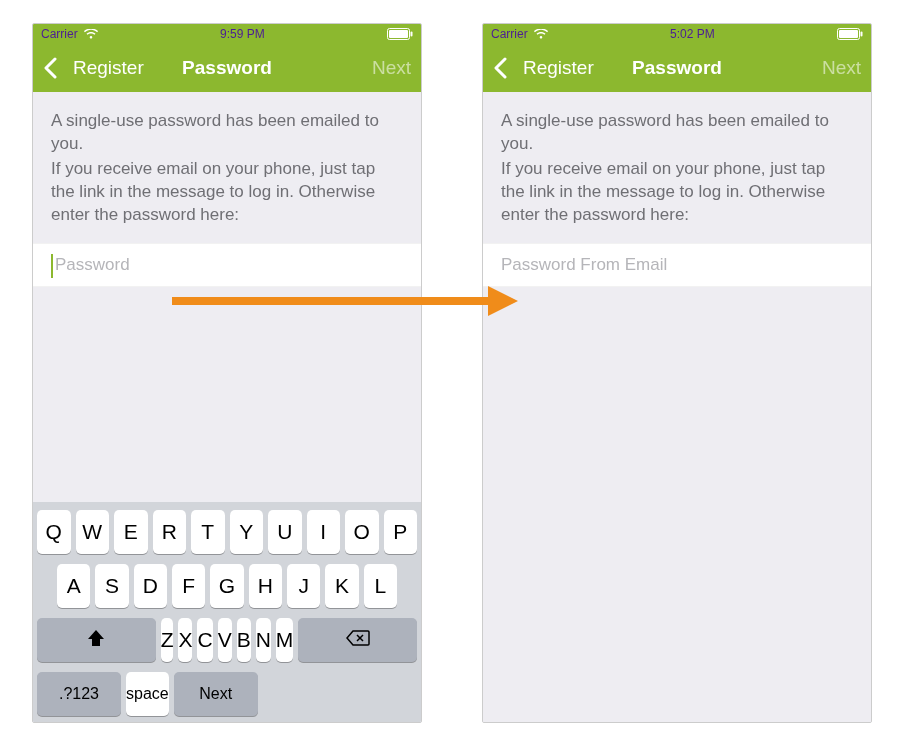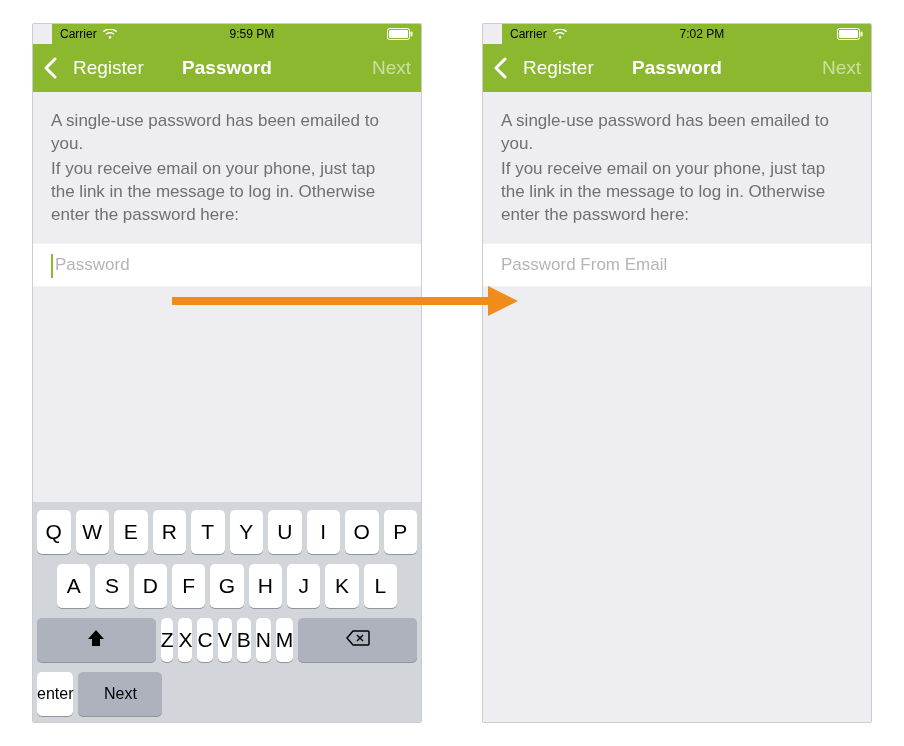--- a/index.html
+++ b/index.html
@@ -21,28 +21,27 @@
       border: 1px solid #ccc;
       border-radius: 2px;
       display: flex;
       flex-direction: column;
       overflow: hidden;
       position: relative;
     }
     .status-bar {
       height: 20px;
       background: #8cb82f;
-      color: #000000;
+      color: #4c1d95;
       display: flex;
       align-items: center;
       justify-content: space-between;
       padding: 0 8px;
       font-size: 12px;
       font-weight: 400;
-      margin-left: 19px;
     }
     .status-left { display: flex; align-items: center; gap: 6px; }
     .status-right { display: flex; align-items: center; gap: 6px; }
     .wifi-icon svg, .battery-icon svg { display: block; }
     .nav-bar {
       height: 48px;
       background: #8cb82f;
       color: #ffffff;
       display: flex;
       align-items: center;
@@ -273,38 +272,39 @@
         <div class="key key-del">
           <span>
             <svg width="24" height="18" viewBox="0 0 24 18">
                 <path d="M7 2 L22 2 Q23 2 23 3 L23 15 Q23 16 22 16 L7 16 L1 9 Z" fill="none" stroke="#000" stroke-width="1.5"></path>
                 <path d="M11 6 L17 12 M17 6 L11 12" stroke="#000" stroke-width="1.5"></path>
               </svg>
           </span>
         </div>
       </div>
       <div class="kb-row-bottom">
-        <div class="key key-space">enter</div>
+        <div class="key key-sym">.?123</div>
+        <div class="key key-space">space</div>
         <div class="key key-next">Next</div>
       </div>
     </div>
   </div>
 </div>
 
 <div class="phone">
   <div class="status-bar">
     <div class="status-left">
       <span>Carrier</span>
       <span class="wifi-icon">
         <svg width="14" height="10" viewBox="0 0 14 10">
             <path d="M7 9.5c.7 0 1.3-.6 1.3-1.3S7.7 6.9 7 6.9s-1.3.6-1.3 1.3S6.3 9.5 7 9.5zM3.5 5.8C4.5 4.9 5.7 4.4 7 4.4s2.5.5 3.5 1.4l1-1C10.2 3.6 8.6 3 7 3s-3.2.6-4.5 1.8l1 1zM.9 3.2C2.6 1.6 4.7.7 7 .7s4.4.9 6.1 2.5l1-1C12.1.4 9.6-.6 7-.6S1.9.4-.1 2.2l1 1z" fill="#fff"></path>
           </svg>
       </span>
     </div>
-    <span>7:02 PM</span>
+    <span>5:02 PM</span>
     <div class="status-right">
       <span class="battery-icon">
         <svg width="26" height="12" viewBox="0 0 26 12">
             <rect x="0.5" y="0.5" width="22" height="11" rx="2" fill="none" stroke="#fff"></rect>
             <rect x="2" y="2" width="19" height="8" rx="1" fill="#fff"></rect>
             <rect x="23.5" y="3.5" width="2" height="5" rx="1" fill="#fff"></rect>
           </svg>
       </span>
     </div>
   </div>

